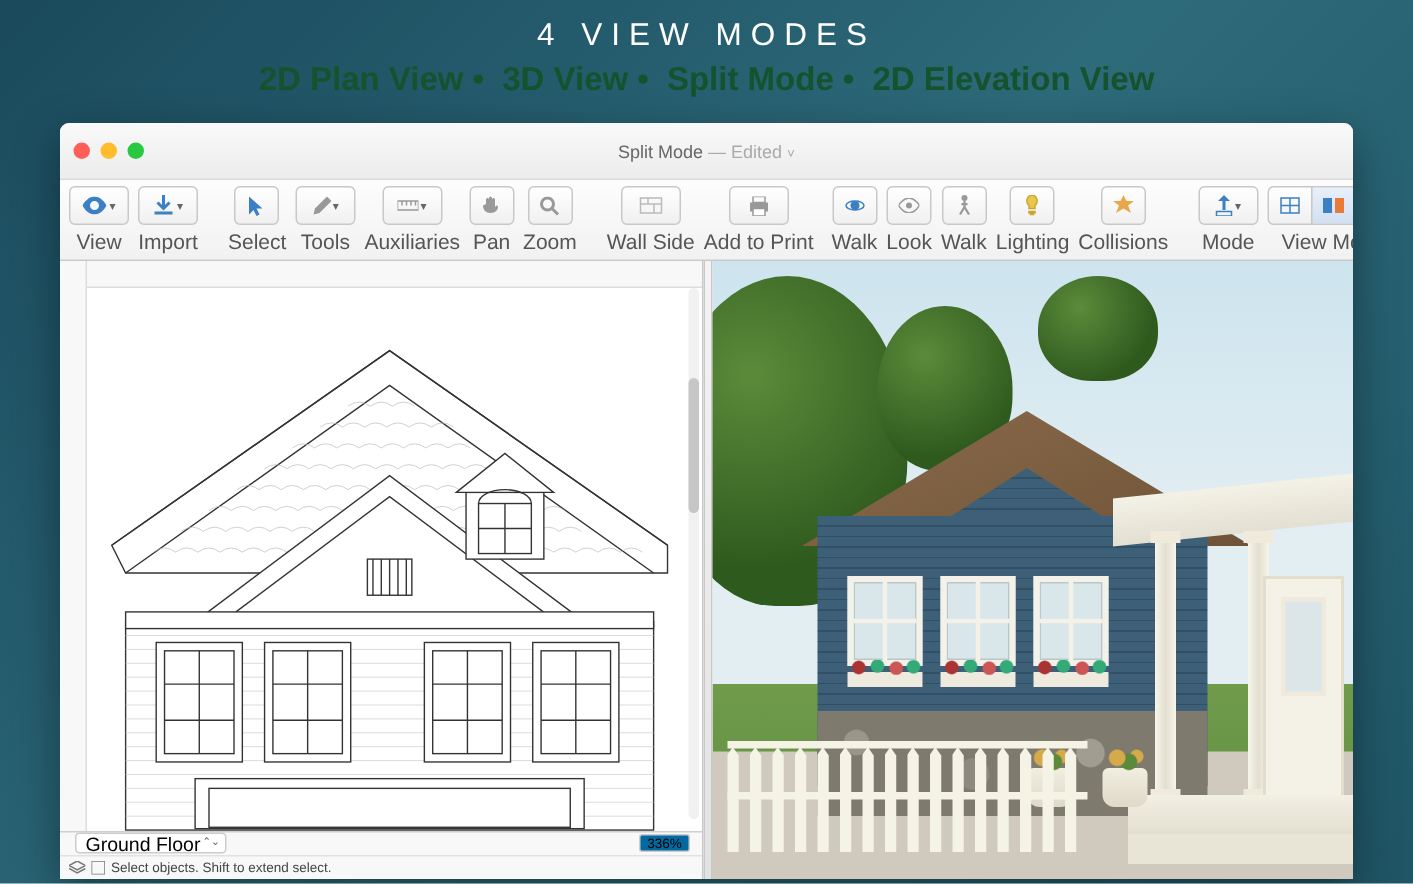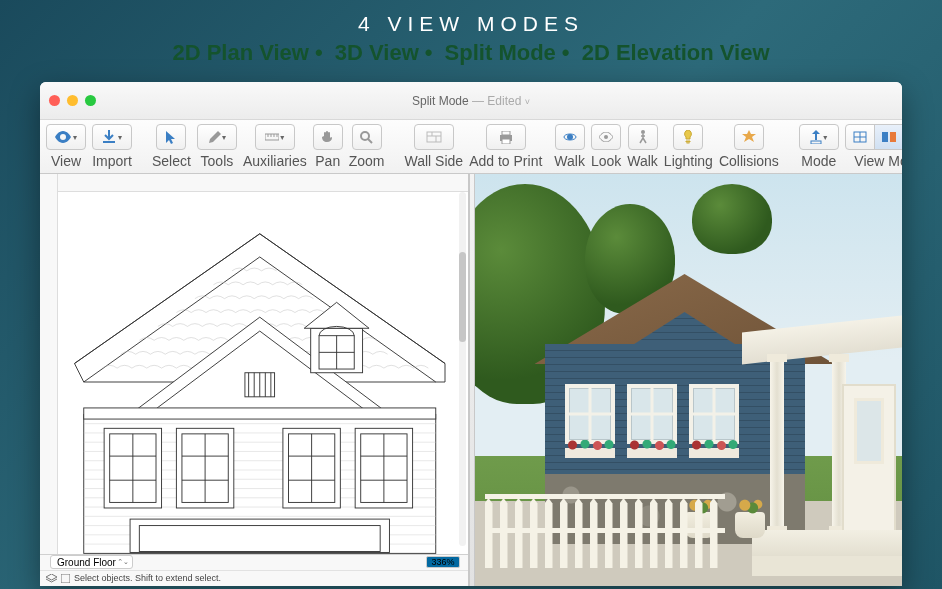--- a/index.html
+++ b/index.html
@@ -150,21 +150,21 @@
   border-top: 1px solid #d0d0d0;
   background: #f8f8f8;
   display: flex; flex-direction: column;
 }
 .floorbar {
   height: 16px; display: flex; align-items: center; font-size: 10px;
   padding-left: 10px; border-bottom: 1px solid #e2e2e2;
 }
 .floor-select {
   background: #fff; border: 1px solid #ccc; border-radius: 3px;
-  padding: 0 16px 0 6px; height: 14px; font-size: 10px;
+  padding: 0 16px 0 6px; height: 14px; font-size: 13px;
   position: relative; display: flex; align-items: center;
 }
 .floor-select::after {
   content: "⌃⌄"; position: absolute; right: 3px; font-size: 7px; color: #666; line-height: 6px;
   display: flex; flex-direction: column;
 }
 .zoom-val {
   margin-left: auto; margin-right: 8px; font-size: 9px;
   border: 1px solid #ccc; padding: 0 4px; background: #0369a1; border-radius: 2px;
 }

